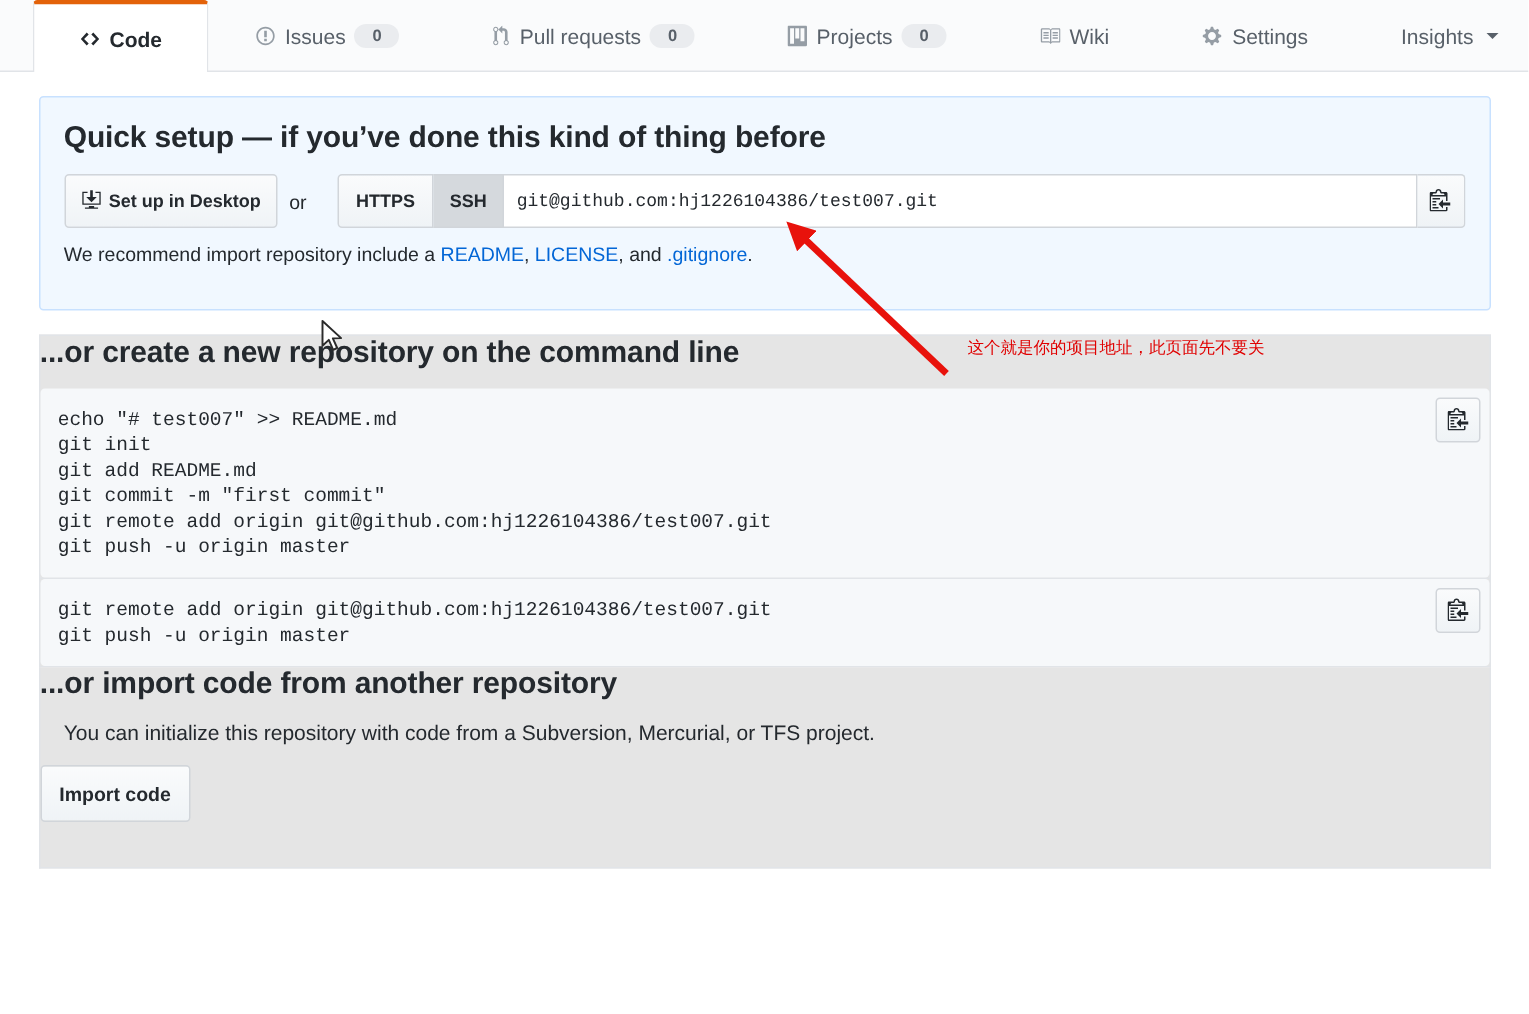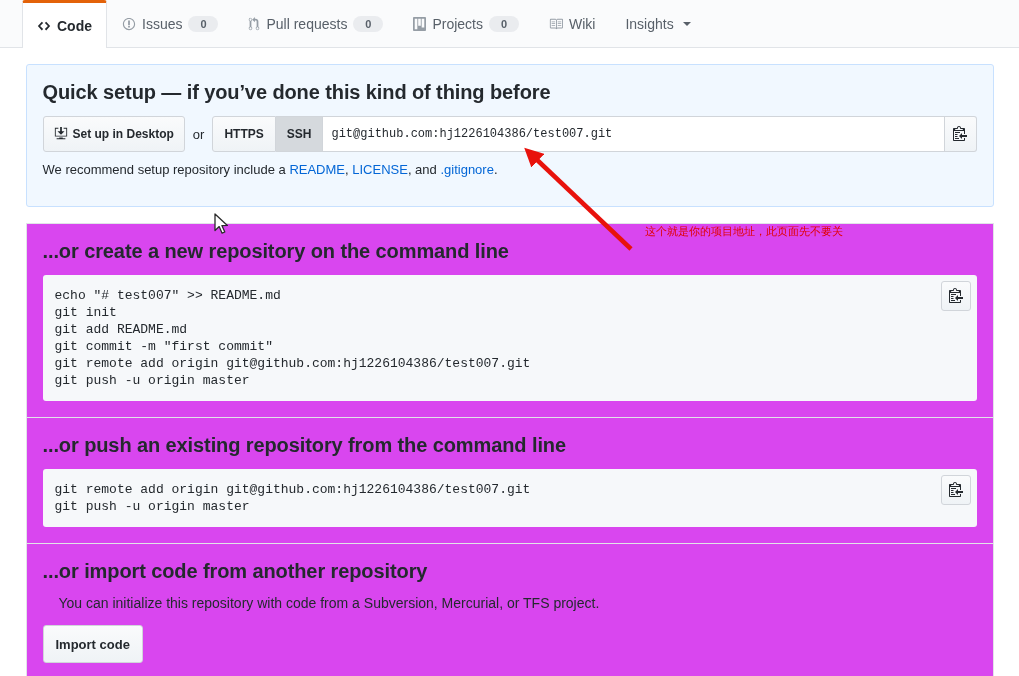--- a/index.html
+++ b/index.html
@@ -25,21 +25,21 @@
     background: #fafbfc;
     display: flex;
     align-items: stretch;
     padding-left: 22px;
     box-sizing: border-box;
   }
   .nav-item {
     display: flex;
     align-items: center;
     gap: 6px;
-    padding: 0 14px;
+    padding: 0 30px;
     font-size: 14px;
     color: #586069;
     box-sizing: border-box;
     border: 1px solid transparent;
     border-bottom: none;
     position: relative;
     top: 0;
     line-height: 1;
     white-space: nowrap;
     justify-content: space-between;
@@ -136,21 +136,21 @@
     display: inline-flex;
     align-items: center;
     background: linear-gradient(#fafbfc, #eff3f6);
     border: 1px solid #d1d5da;
     font-size: 12px;
     font-weight: 600;
     color: #24292e;
     padding: 0 11px;
     box-sizing: border-box;
   }
-  .proto-btn:first-child { border-radius: 3px 0 0 3px; }
+  .proto-btn:first-child { border-radius: 3px 0 0 3px; margin-left: 13px; }
   .proto-btn:last-child { border-left: none; border-radius: 0; }
   .proto-btn.active {
     background: #d5d9dd;
     background-image: none;
     color: #24292e;
   }
   .url-field {
     flex: 1;
     display: flex;
     align-items: center;
@@ -179,23 +179,22 @@
     margin-top: 10px;
     font-size: 13px;
     color: #24292e;
   }
   .lnk { color: #0366d6; text-decoration: none; }
 
   
   .section {
     border: 1px solid #e1e4e8;
     border-top: none;
-    padding: 16px;
-    box-sizing: border-box;
-    background: #d946ef;
+    box-sizing: border-box;
+    background: #e5e5e5;
     position: relative;
   }
   .section.first { border-top: 1px solid #e1e4e8; margin-top: 16px; }
   .section-title {
     font-size: 20px;
     font-weight: 600;
     margin: 0 0 12px 0;
     color: #24292e;
     letter-spacing: -0.1px;
   }
@@ -314,20 +313,28 @@
 
   <div class="nav-item">
     <span class="nav-icon">
       <svg width="14" height="14" viewBox="0 0 16 16">
           <path d="M3 5h4v1H3V5zm0 3h4V7H3v1zm0 2h4V9H3v1zm11-5h-4v1h4V5zm0 2h-4v1h4V7zm0 2h-4v1h4V9zm2-6v9c0 .55-.45 1-1 1H9.5l-1 1-1-1H2c-.55 0-1-.45-1-1V3c0-.55.45-1 1-1h5.5l1 1 1-1H15c.55 0 1 .45 1 1zm-8 .5L7.5 3H2v9h5.5l.5.5V3.5zm7-.5H9.5l-.5.5v9l.5-.5H15V3z"></path>
         </svg>
     </span>
     <span>Wiki</span>
   </div>
 
+  <div class="nav-item">
+    <span class="nav-icon">
+      <svg width="14" height="14" viewBox="0 0 14 16">
+          <path d="M14 8.77v-1.6l-1.94-.64-.45-1.09.88-1.84-1.13-1.13-1.81.91-1.09-.45-.69-1.92h-1.6l-.63 1.94-1.11.45-1.84-.88-1.13 1.13.91 1.81-.45 1.09L0 7.23v1.59l1.94.64.45 1.09-.88 1.84 1.13 1.13 1.81-.91 1.09.45.69 1.92h1.59l.63-1.94 1.11-.45 1.84.88 1.13-1.13-.92-1.81.47-1.09L14 8.75v.02zM7 11c-1.66 0-3-1.34-3-3s1.34-3 3-3 3 1.34 3 3-1.34 3-3 3z"></path>
+        </svg>
+    </span>
+    <span>Settings</span>
+  </div>
 
   <div class="nav-item">
     <span>Insights</span>
     <span class="caret"></span>
   </div>
 
 </nav>
 
 <div class="container">
 
@@ -356,21 +363,21 @@
       <button class="copy-btn">
         <span>
           <svg width="14" height="16" viewBox="0 0 14 16" fill="#24292e">
               <path d="M2 13h4v1H2v-1zm5-6H2v1h5V7zm2 3V8l-3 3 3 3v-2h5v-2H9zM4.5 9H2v1h2.5V9zM2 12h2.5v-1H2v1zm9 1h1v2c-.02.28-.11.52-.3.7-.19.18-.42.28-.7.3H1c-.55 0-1-.45-1-1V4c0-.55.45-1 1-1h3c0-1.11.89-2 2-2 1.11 0 2 .89 2 2h3c.55 0 1 .45 1 1v5h-1V6H1v9h10v-2zM2 5h8c0-.55-.45-1-1-1H8c-.55 0-1-.45-1-1s-.45-1-1-1-1 .45-1 1-.45 1-1 1H3c-.55 0-1 .45-1 1z"></path>
             </svg>
         </span>
       </button>
     </div>
 
     <p class="qs-note">
-      <span>We recommend setup repository include a </span><a class="lnk" href="#">README</a><span>, </span><a class="lnk" href="#">LICENSE</a><span>, and </span><a class="lnk" href="#">.gitignore</a><span>.</span>
+      <span>We recommend import repository include a </span><a class="lnk" href="#">README</a><span>, </span><a class="lnk" href="#">LICENSE</a><span>, and </span><a class="lnk" href="#">.gitignore</a><span>.</span>
     </p>
   </section>
 
   <section class="section first">
     <h3 class="section-title">...or create a new repository on the command line</h3>
     <div class="code-wrap">
       <pre>echo "# test007" &gt;&gt; README.md
 git init
 git add README.md
 git commit -m "first commit"
@@ -380,21 +387,20 @@
         <span>
           <svg width="14" height="16" viewBox="0 0 14 16" fill="#24292e">
               <path d="M2 13h4v1H2v-1zm5-6H2v1h5V7zm2 3V8l-3 3 3 3v-2h5v-2H9zM4.5 9H2v1h2.5V9zM2 12h2.5v-1H2v1zm9 1h1v2c-.02.28-.11.52-.3.7-.19.18-.42.28-.7.3H1c-.55 0-1-.45-1-1V4c0-.55.45-1 1-1h3c0-1.11.89-2 2-2 1.11 0 2 .89 2 2h3c.55 0 1 .45 1 1v5h-1V6H1v9h10v-2zM2 5h8c0-.55-.45-1-1-1H8c-.55 0-1-.45-1-1s-.45-1-1-1-1 .45-1 1-.45 1-1 1H3c-.55 0-1 .45-1 1z"></path>
             </svg>
         </span>
       </button>
     </div>
   </section>
 
   <section class="section">
-    <h3 class="section-title">...or push an existing repository from the command line</h3>
     <div class="code-wrap">
       <pre>git remote add origin git@github.com:hj1226104386/test007.git
 git push -u origin master</pre>
       <button class="code-copy">
         <span>
           <svg width="14" height="16" viewBox="0 0 14 16" fill="#24292e">
               <path d="M2 13h4v1H2v-1zm5-6H2v1h5V7zm2 3V8l-3 3 3 3v-2h5v-2H9zM4.5 9H2v1h2.5V9zM2 12h2.5v-1H2v1zm9 1h1v2c-.02.28-.11.52-.3.7-.19.18-.42.28-.7.3H1c-.55 0-1-.45-1-1V4c0-.55.45-1 1-1h3c0-1.11.89-2 2-2 1.11 0 2 .89 2 2h3c.55 0 1 .45 1 1v5h-1V6H1v9h10v-2zM2 5h8c0-.55-.45-1-1-1H8c-.55 0-1-.45-1-1s-.45-1-1-1-1 .45-1 1-.45 1-1 1H3c-.55 0-1 .45-1 1z"></path>
             </svg>
         </span>
       </button>

